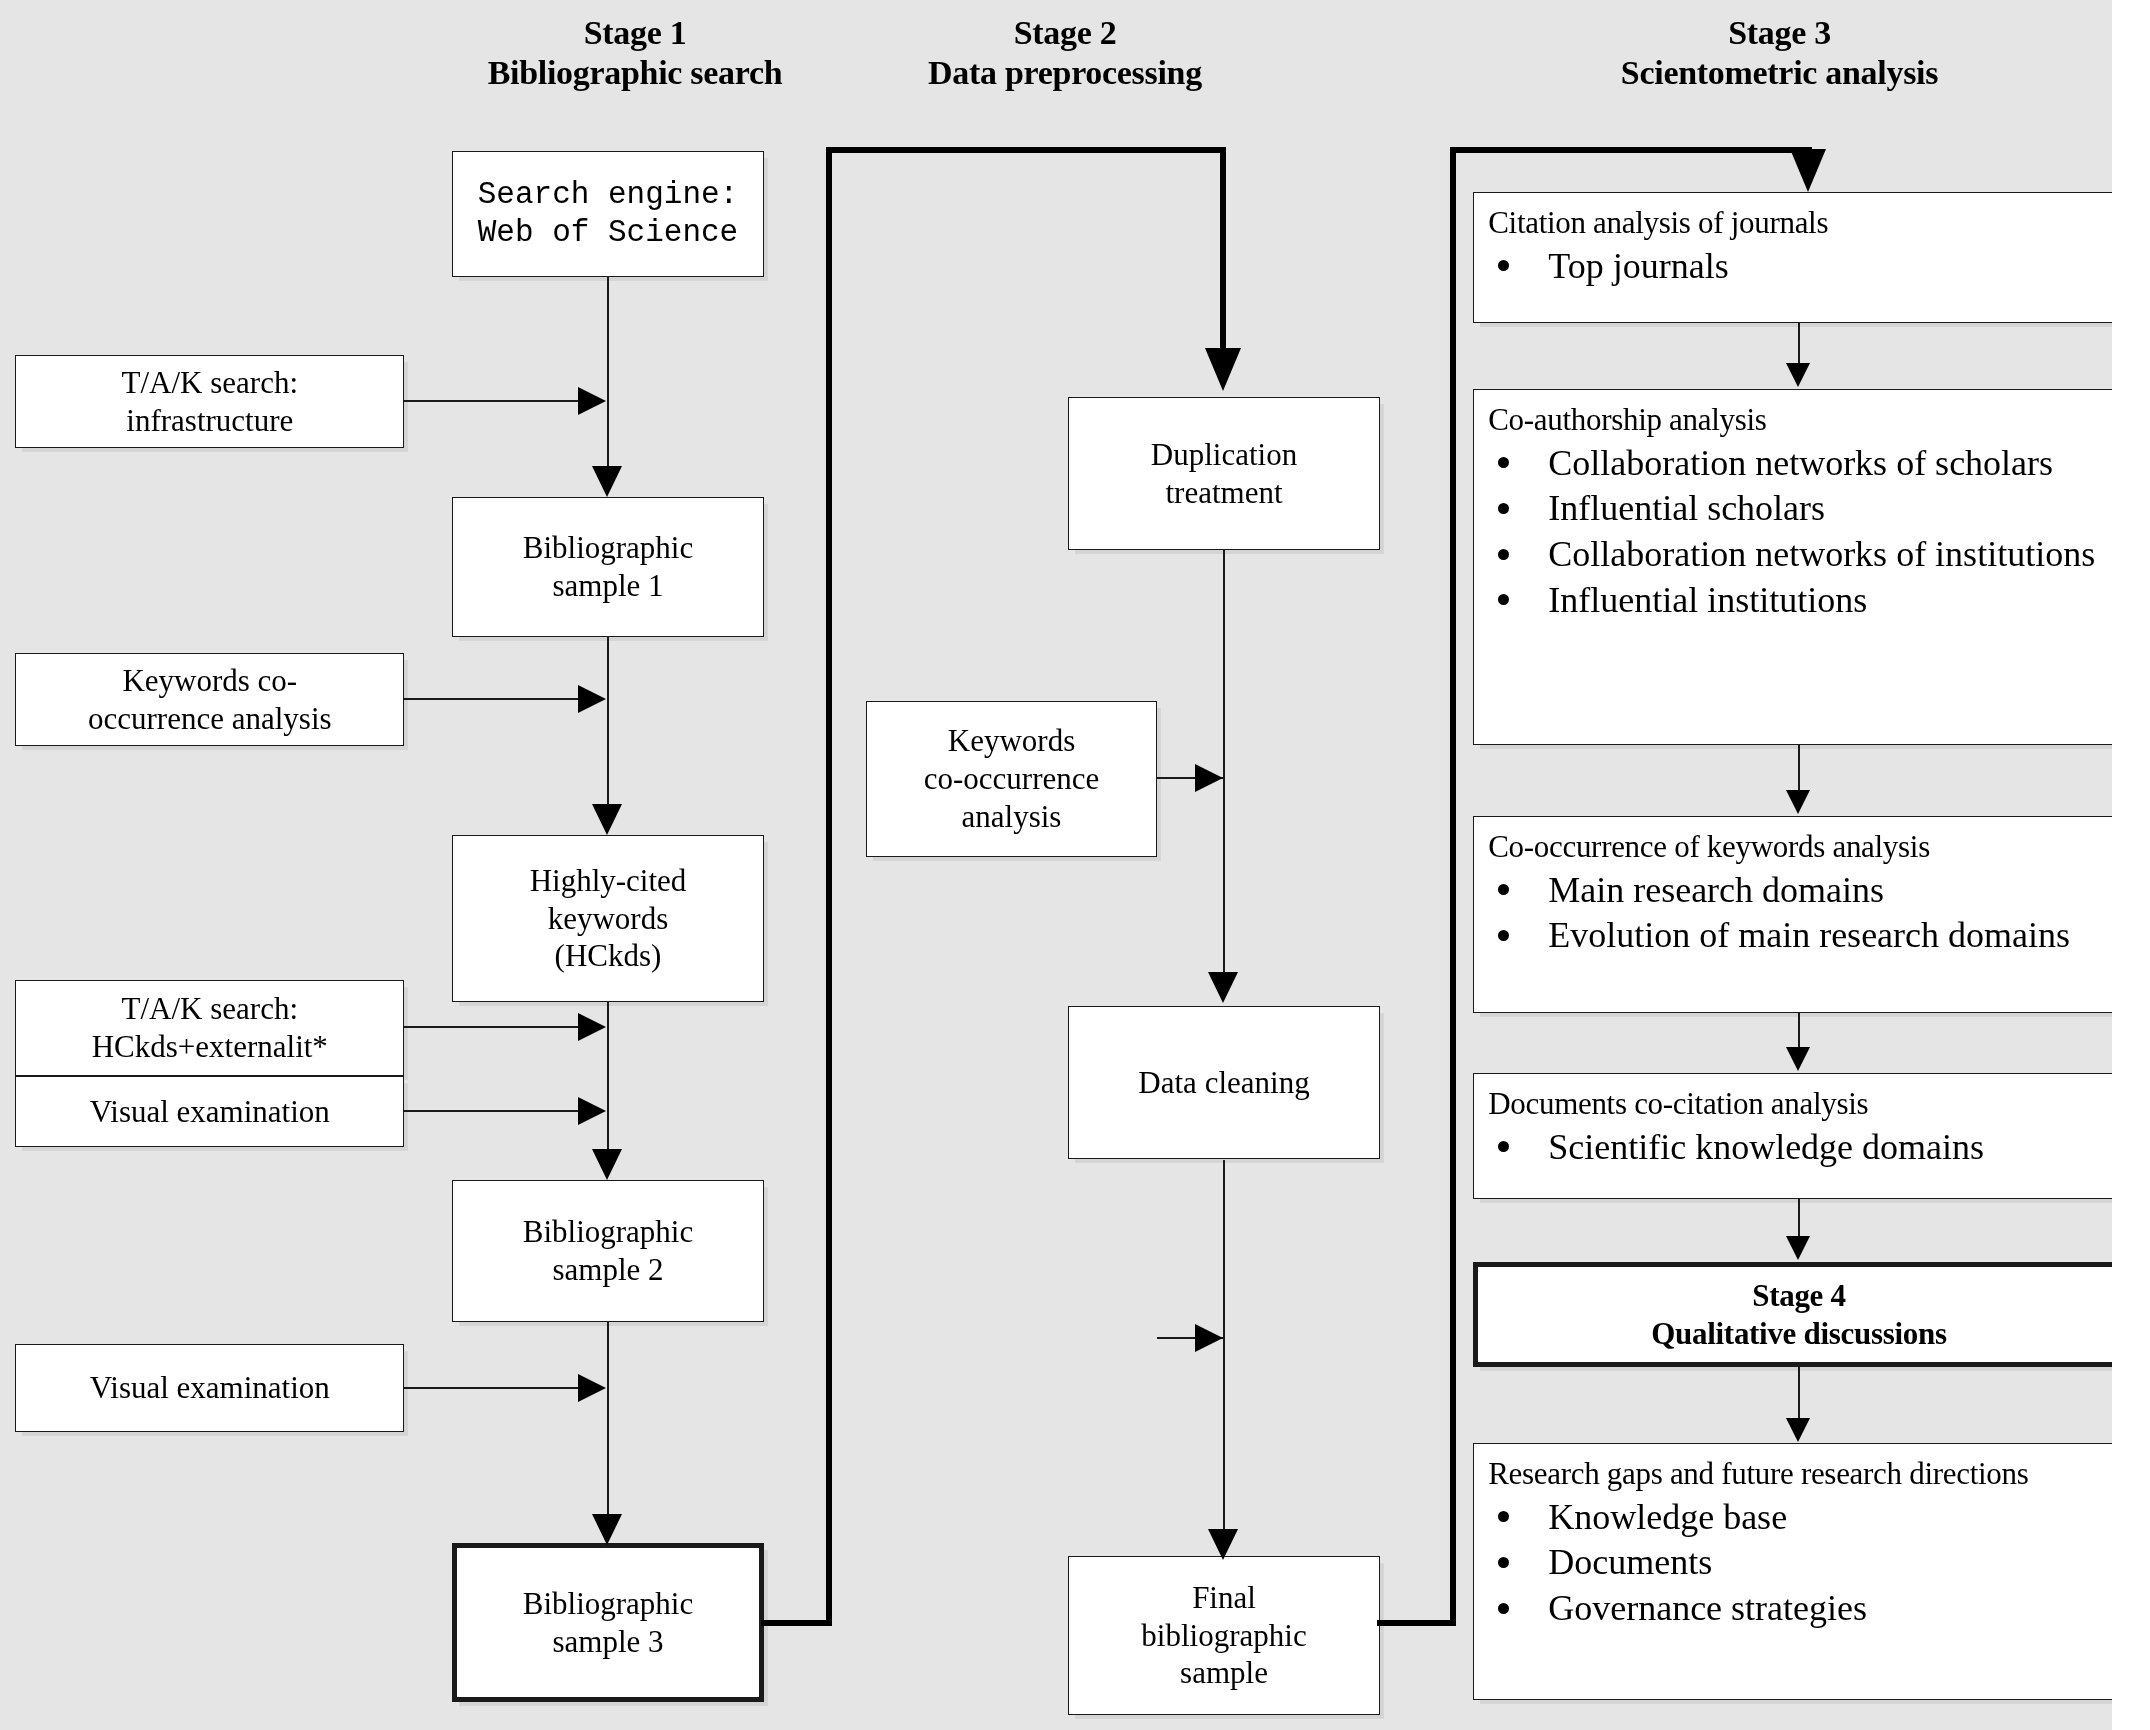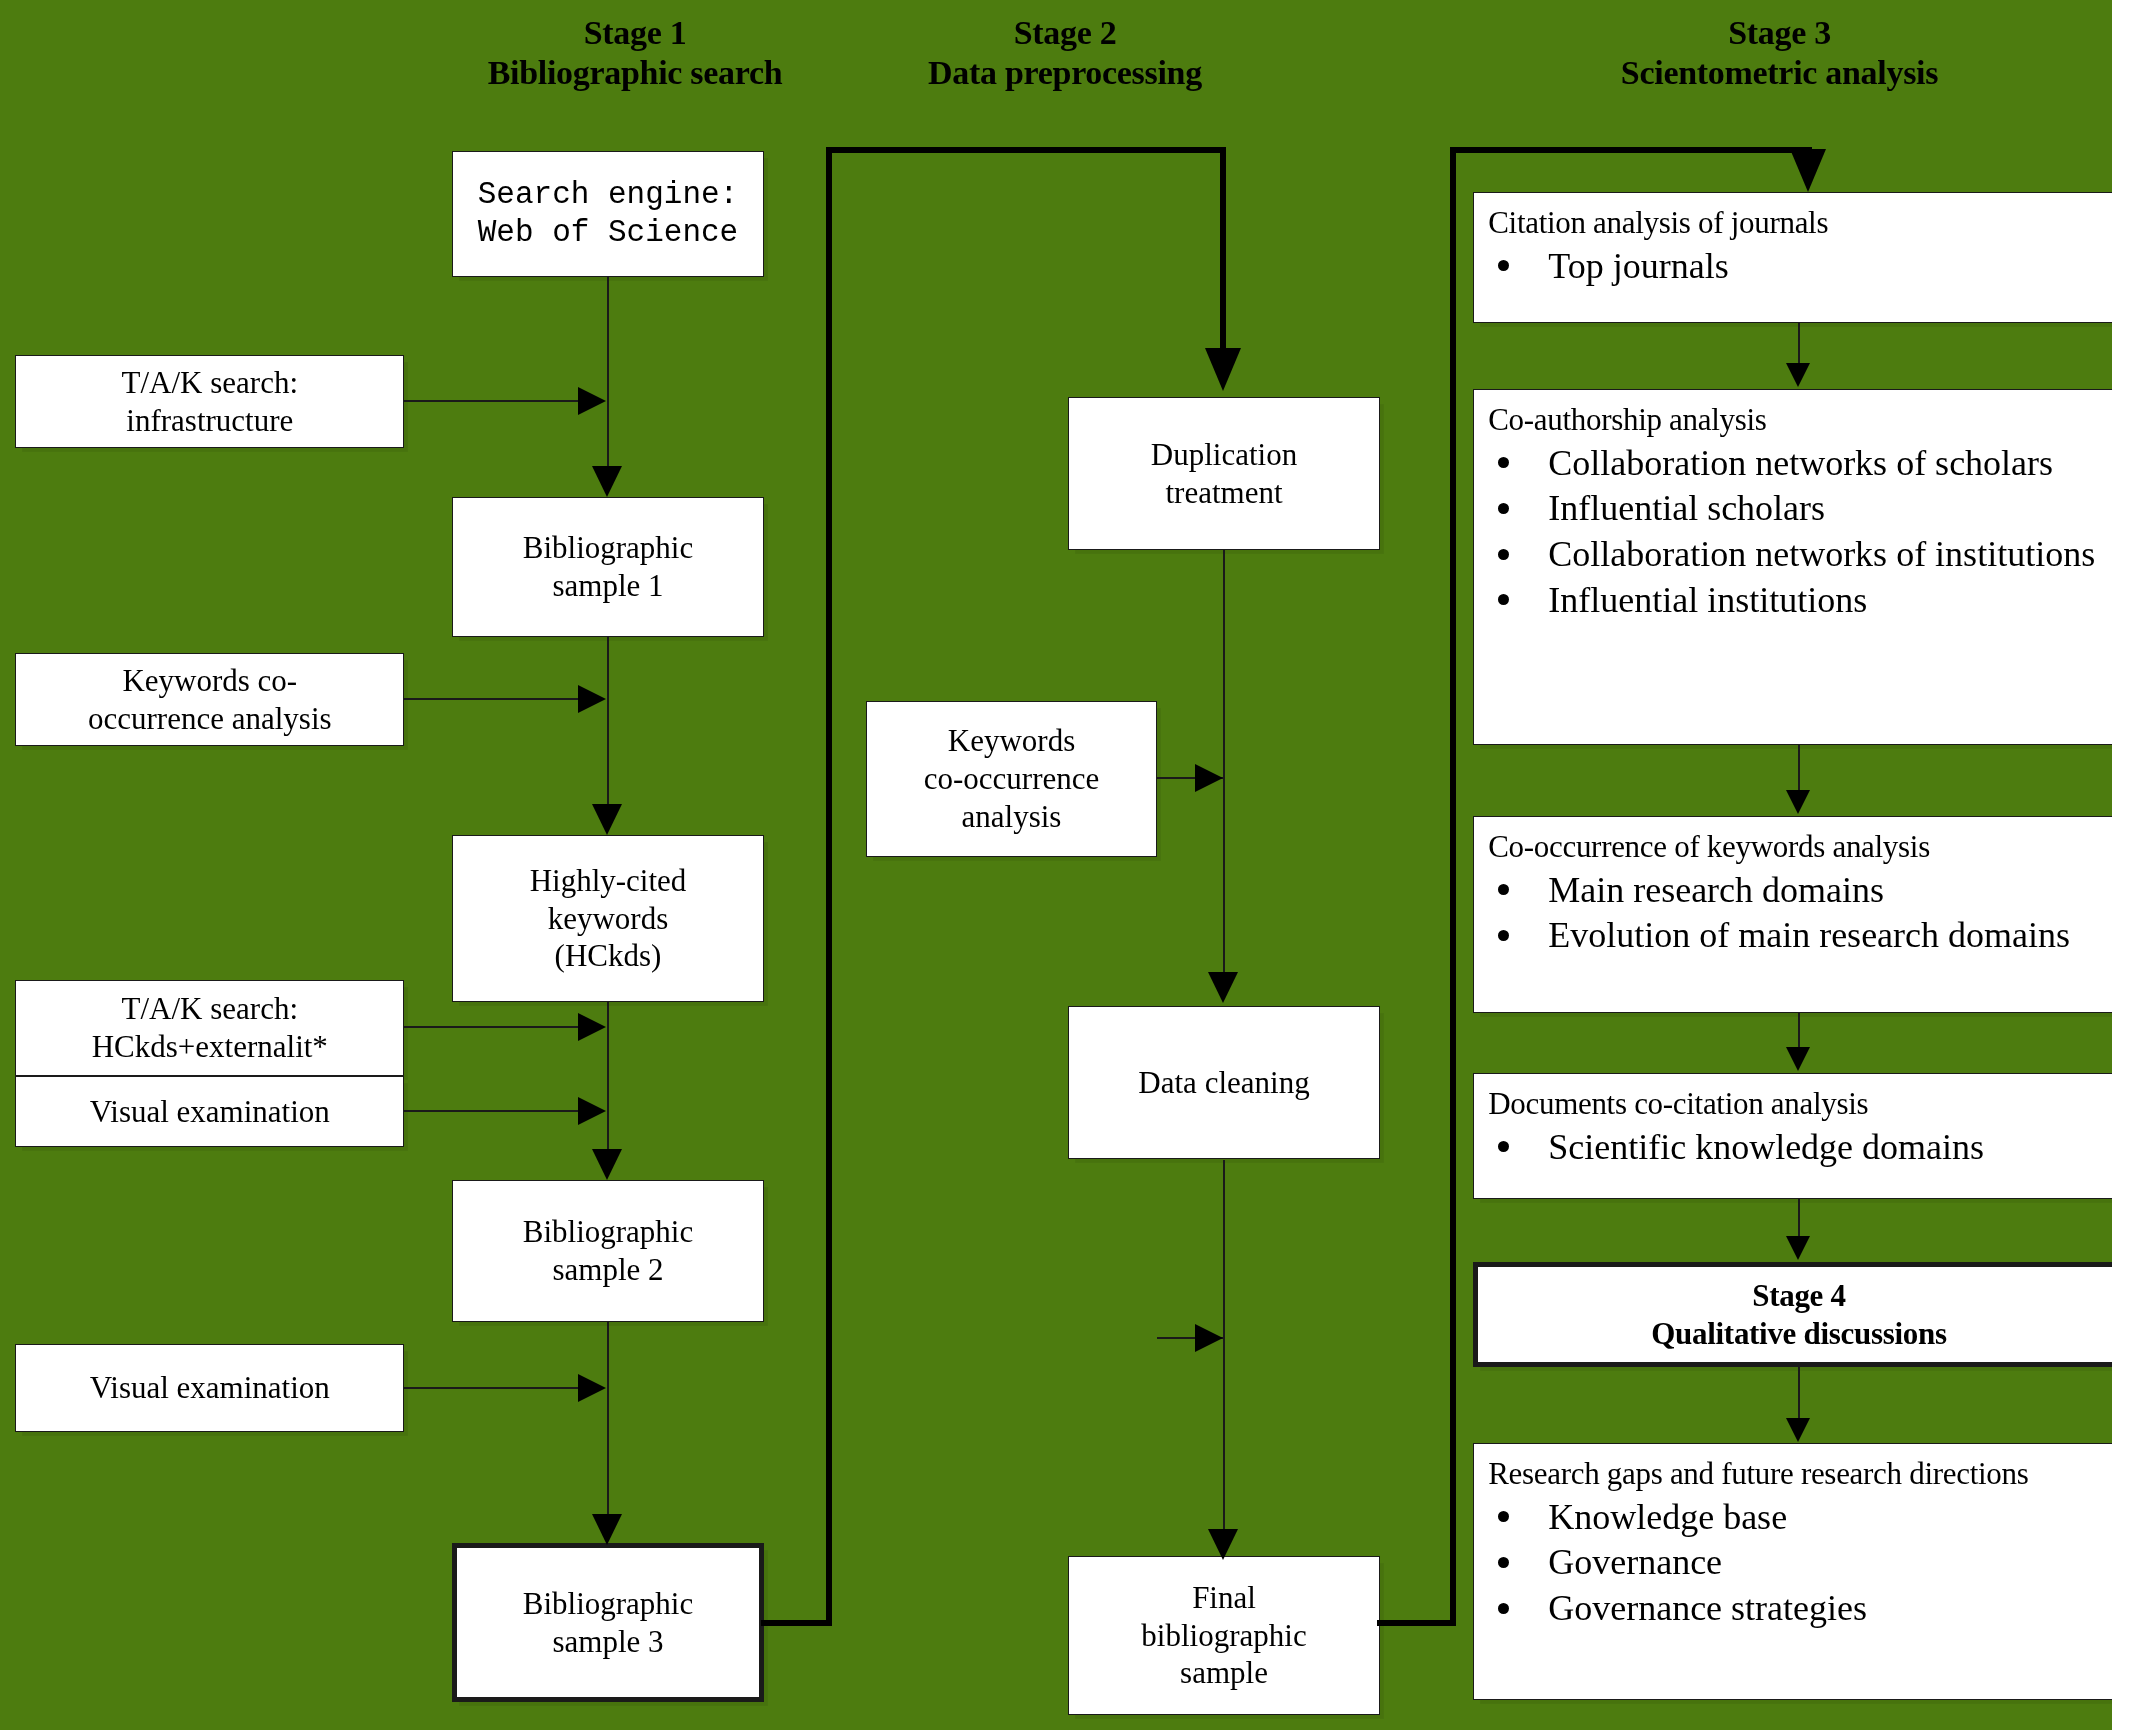--- a/index.html
+++ b/index.html
@@ -1,18 +1,18 @@
 <!DOCTYPE html>
 <html style="font-size:8.8px"><head>
 <meta charset="utf-8">
 <title>Scientometric Review Methodology Flowchart</title>
 <style>
   html,body{margin:0;padding:0;background:#ffffff;}
   body{font-family:"Liberation Serif", serif;}
-  #canvas{position:relative;width:2112px;height:1730px;background:#4d7c0f;overflow:hidden;}
+  #canvas{position:relative;width:2112px;height:1730px;background:#e5e5e5;overflow:hidden;}
 
   
   .stage-header{
     position:absolute;
     text-align:center;
     font-family:"Liberation Serif", serif;
     font-weight:bold;
     font-size:34px;
     line-height:1.18;
     color:#000;
@@ -239,21 +239,21 @@
     <div class="txt">
       <div>Stage 4</div>
       <div>Qualitative discussions</div>
     </div>
   </div>
 
   <div class="rbox" style="left:1473px;top:1443px;width:652px;height:257px;">
     <div class="rtitle">Research gaps and future research directions</div>
     <ul>
       <li><span class="bullet"></span><span>Knowledge base</span></li>
-      <li><span class="bullet"></span><span>Governance</span></li>
+      <li><span class="bullet"></span><span>Documents</span></li>
       <li><span class="bullet"></span><span>Governance strategies</span></li>
     </ul>
   </div>
 
   <div class="ln v" style="left:607px;top:277px;height:192px;"></div>
   <div class="ah-down" style="left:592px;top:466px;"></div>
 
   <div class="ln h" style="left:404px;top:400px;width:175px;"></div>
   <div class="ah-right" style="left:578px;top:387px;"></div>
 

